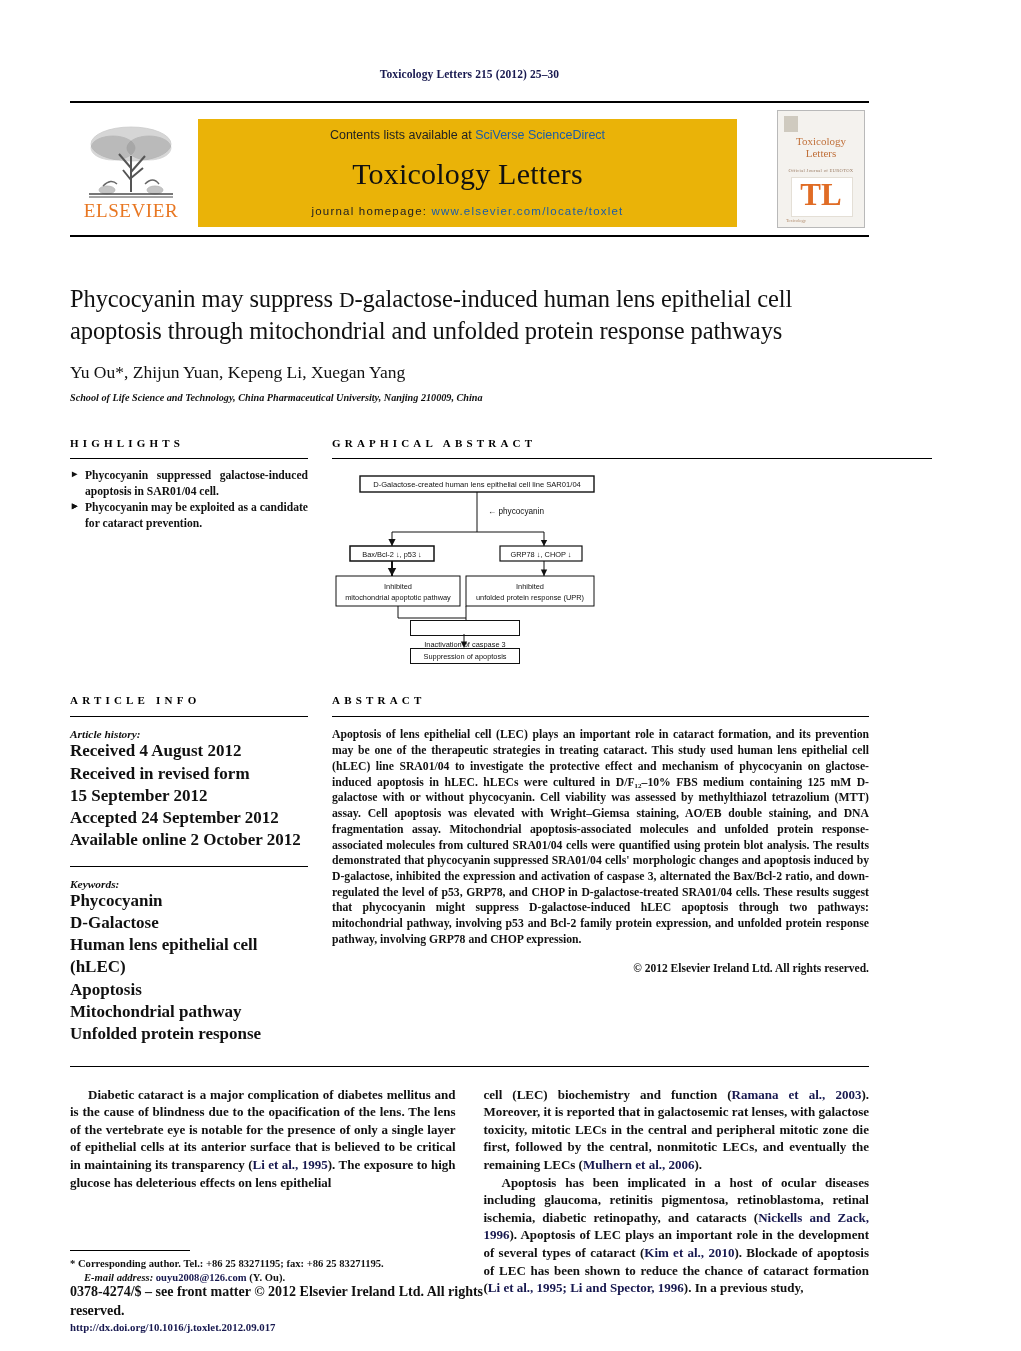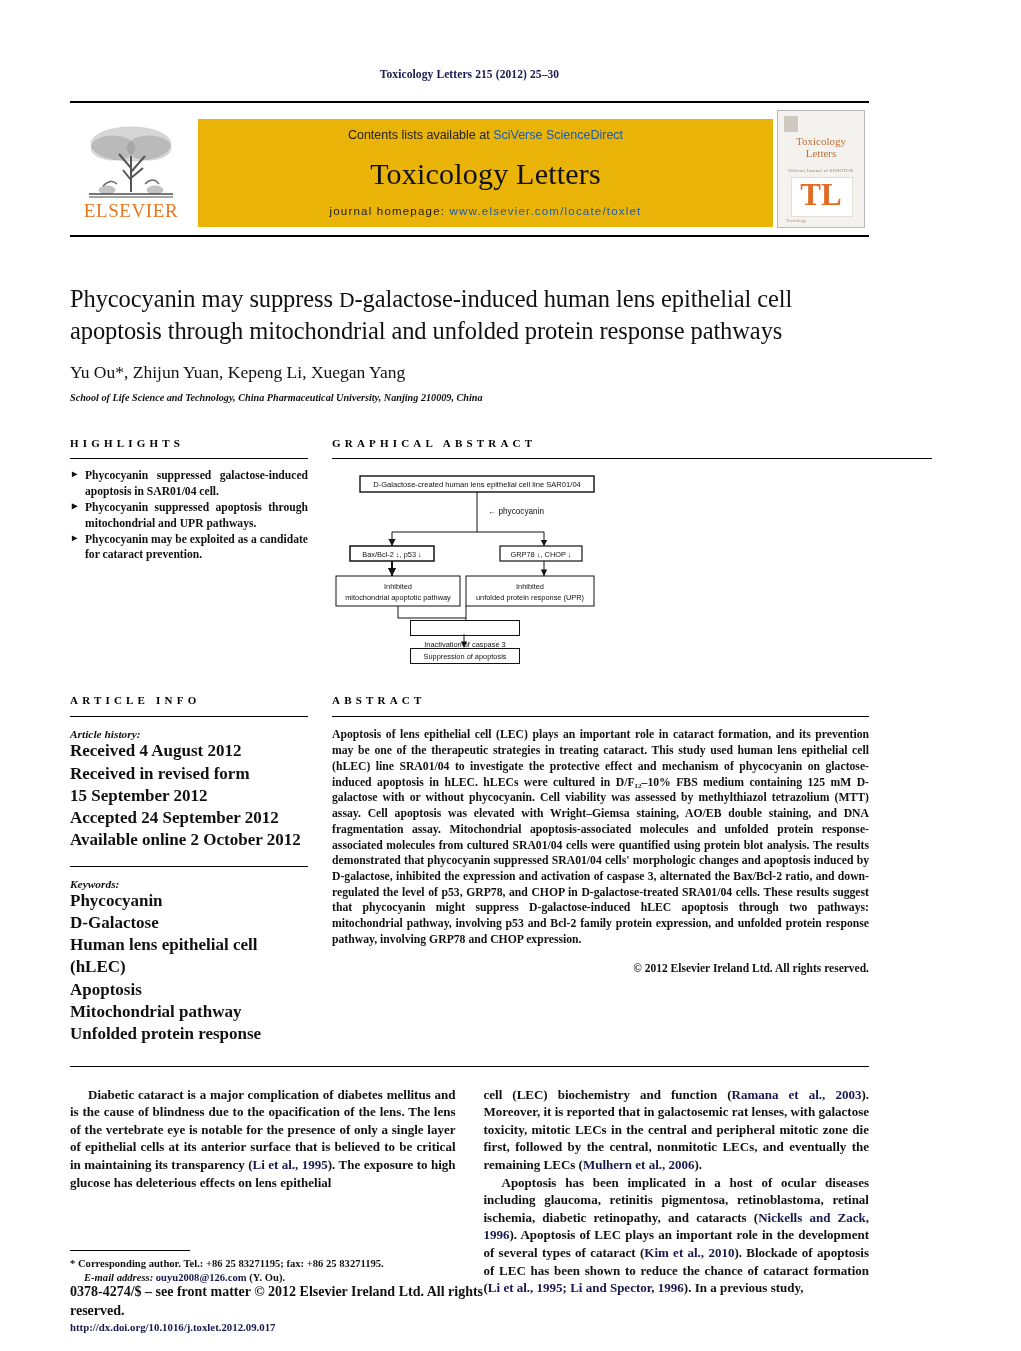--- a/index.html
+++ b/index.html
@@ -94,20 +94,21 @@
     letter-spacing: 1.2px;
     color: #222;
   }
   .homepage-line .url { color: #1a5ca8; }
   .cover-block {
     flex: 0 0 96px;
     width: 96px;
     display: flex;
     align-items: center;
     justify-content: center;
+    padding-left: 36px;
   }
   .cover-thumb {
     width: 88px;
     height: 118px;
     border: 1px solid #b9b9b9;
     background: #f4f2ee;
     position: relative;
     box-sizing: border-box;
     overflow: hidden;
   }
@@ -400,21 +401,21 @@
   <div class="authors">Yu Ou*, Zhijun Yuan, Kepeng Li, Xuegan Yang</div>
   <div class="affiliation">School of Life Science and Technology, China Pharmaceutical University, Nanjing 210009, China</div>
 
   <div class="cols">
     <div class="col-left">
       <div class="sec-head">Highlights</div>
       <div class="rule"></div>
       <ul class="highlights">
         <li><span class="bullet">►</span><span>Phycocyanin suppressed galactose-induced apoptosis in SAR01/04 cell.</span></li>
         <li><span class="bullet">►</span></li>
-        <li><span class="bullet">►</span><span>Phycocyanin suppressed apoptosis through mitochondrial and UPR pathways.</span></li>
+        <li><span class="bullet">►</span></li>
         <li><span class="bullet">►</span><span>Phycocyanin may be exploited as a candidate for cataract prevention.</span></li>
       </ul>
     </div>
 
     <div class="col-right">
       <div class="sec-head">Graphical abstract</div>
       <div class="rule"></div>
       <div class="ga-wrap">
         <svg class="ga-svg" width="600" height="172" viewBox="0 0 600 172" aria-hidden="false">
           <g stroke="#111" fill="none">

